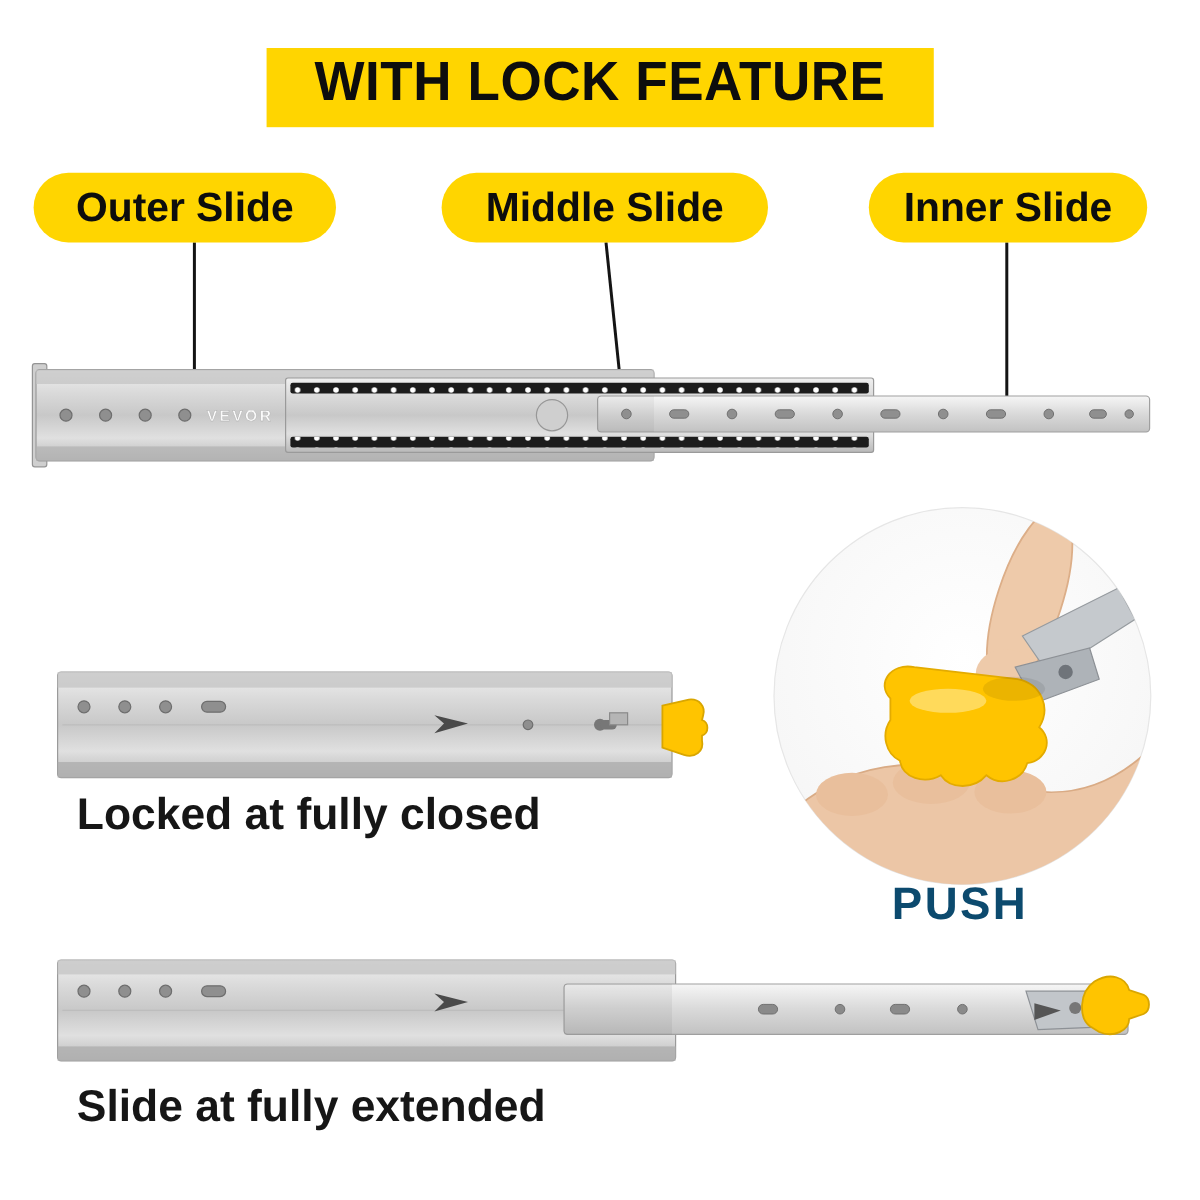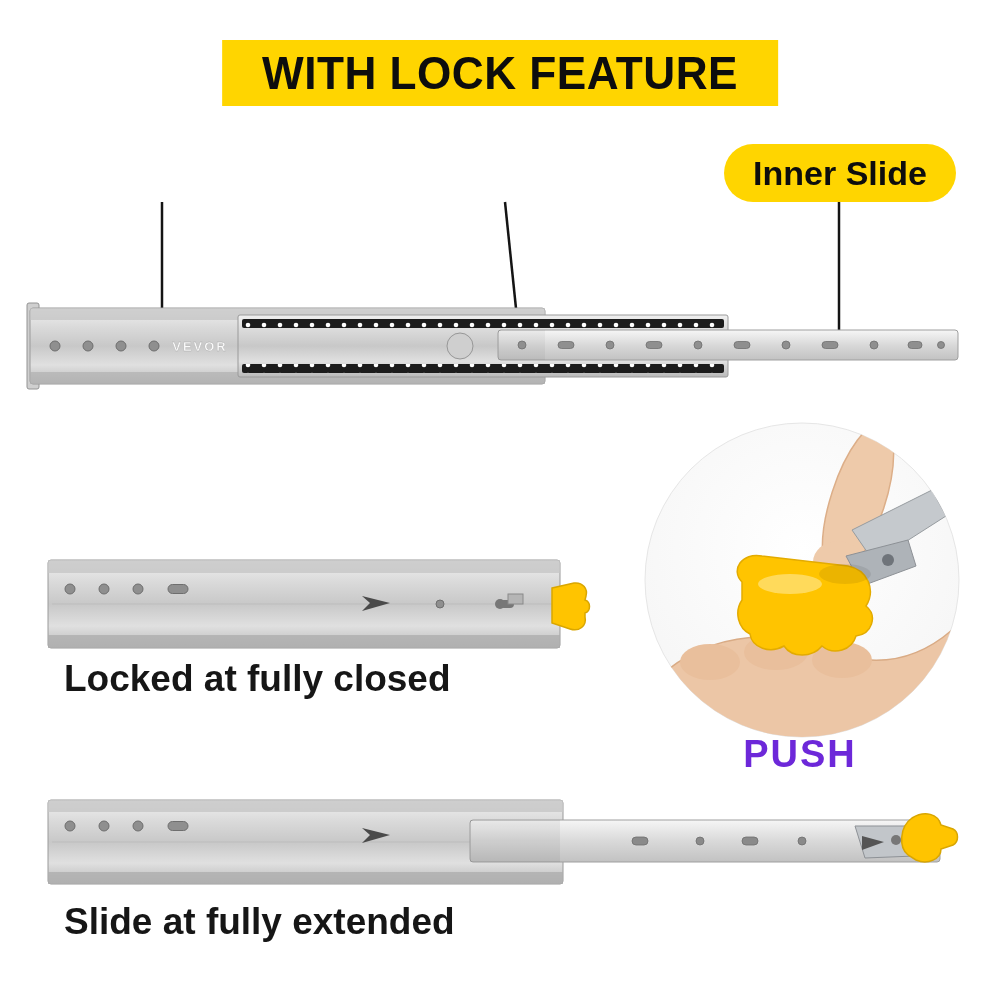--- a/index.html
+++ b/index.html
@@ -4,21 +4,21 @@
 <style>
   html,body{margin:0;padding:0;background:#fff;}
   .canvas{
     position:relative;width:1000px;height:1000px;background:#ffffff;
     font-family:"Liberation Sans","DejaVu Sans",sans-serif;overflow:hidden;
   }
   .art{position:absolute;left:0;top:0;width:1000px;height:1000px;}
   .title-banner{
     position:absolute;top:40px;left:50%;transform:translateX(-50%);
     height:66px;background:var(--accent-yellow,#FFD500);
-    display:flex;align-items:center;justify-content:center;
+    display:flex;align-items:flex-start;justify-content:center;
     padding:0 30px;white-space:nowrap;
   }
   .title-banner span{
     font-size:46px;font-weight:800;color:#0d0d0d;letter-spacing:0.5px;
     transform:scaleX(0.96);
   }
   .pill{
     position:absolute;top:144px;height:58px;border-radius:29px;
     background:var(--accent-yellow,#FFD500);
     display:flex;align-items:center;justify-content:center;white-space:nowrap;
@@ -28,21 +28,21 @@
   .pill-middle{left:368px;width:272px;}
   .pill-inner{left:724px;width:232px;justify-content:center;}
   .caption{
     position:absolute;left:64px;font-size:37px;color:#161616;font-weight:700;
     white-space:nowrap;
   }
   .caption-closed{top:658px;}
   .caption-extended{top:901px;}
   .push-label{
     position:absolute;left:690px;top:733px;width:220px;text-align:center;
-    font-size:38px;font-weight:700;letter-spacing:2px;color:#6d28d9;
+    font-size:38px;font-weight:700;letter-spacing:2px;color:#0c4a6e;
   }
 </style>
 </head>
 <body>
 
 <div class="canvas">
 
   <svg class="art" viewBox="0 0 1000 1000" xmlns="http://www.w3.org/2000/svg">
     <defs>
       <linearGradient id="metal" x1="0" y1="0" x2="0" y2="1">
@@ -217,20 +217,26 @@
         </g>
         <path d="M 912 818 C 925 810 938 814 941 825 L 953 829 C 959 832 959 842 953 845 L 941 849 C 941 859 928 865 916 860 L 908 855 C 899 848 899 827 912 818 Z" fill="#FFC400" stroke="#D9A600" stroke-width="1.5"></path>
       </g>
     </g>
   </svg>
 
   <div class="title-banner">
     <span>WITH LOCK FEATURE</span>
   </div>
 
+  <div class="pill pill-outer">
+    <span>Outer Slide</span>
+  </div>
+  <div class="pill pill-middle">
+    <span>Middle Slide</span>
+  </div>
   <div class="pill pill-inner">
     <span>Inner Slide</span>
   </div>
 
   <div class="caption caption-closed">Locked at fully closed</div>
 
   <div class="push-label">PUSH</div>
 
   <div class="caption caption-extended">Slide at fully extended</div>
 

